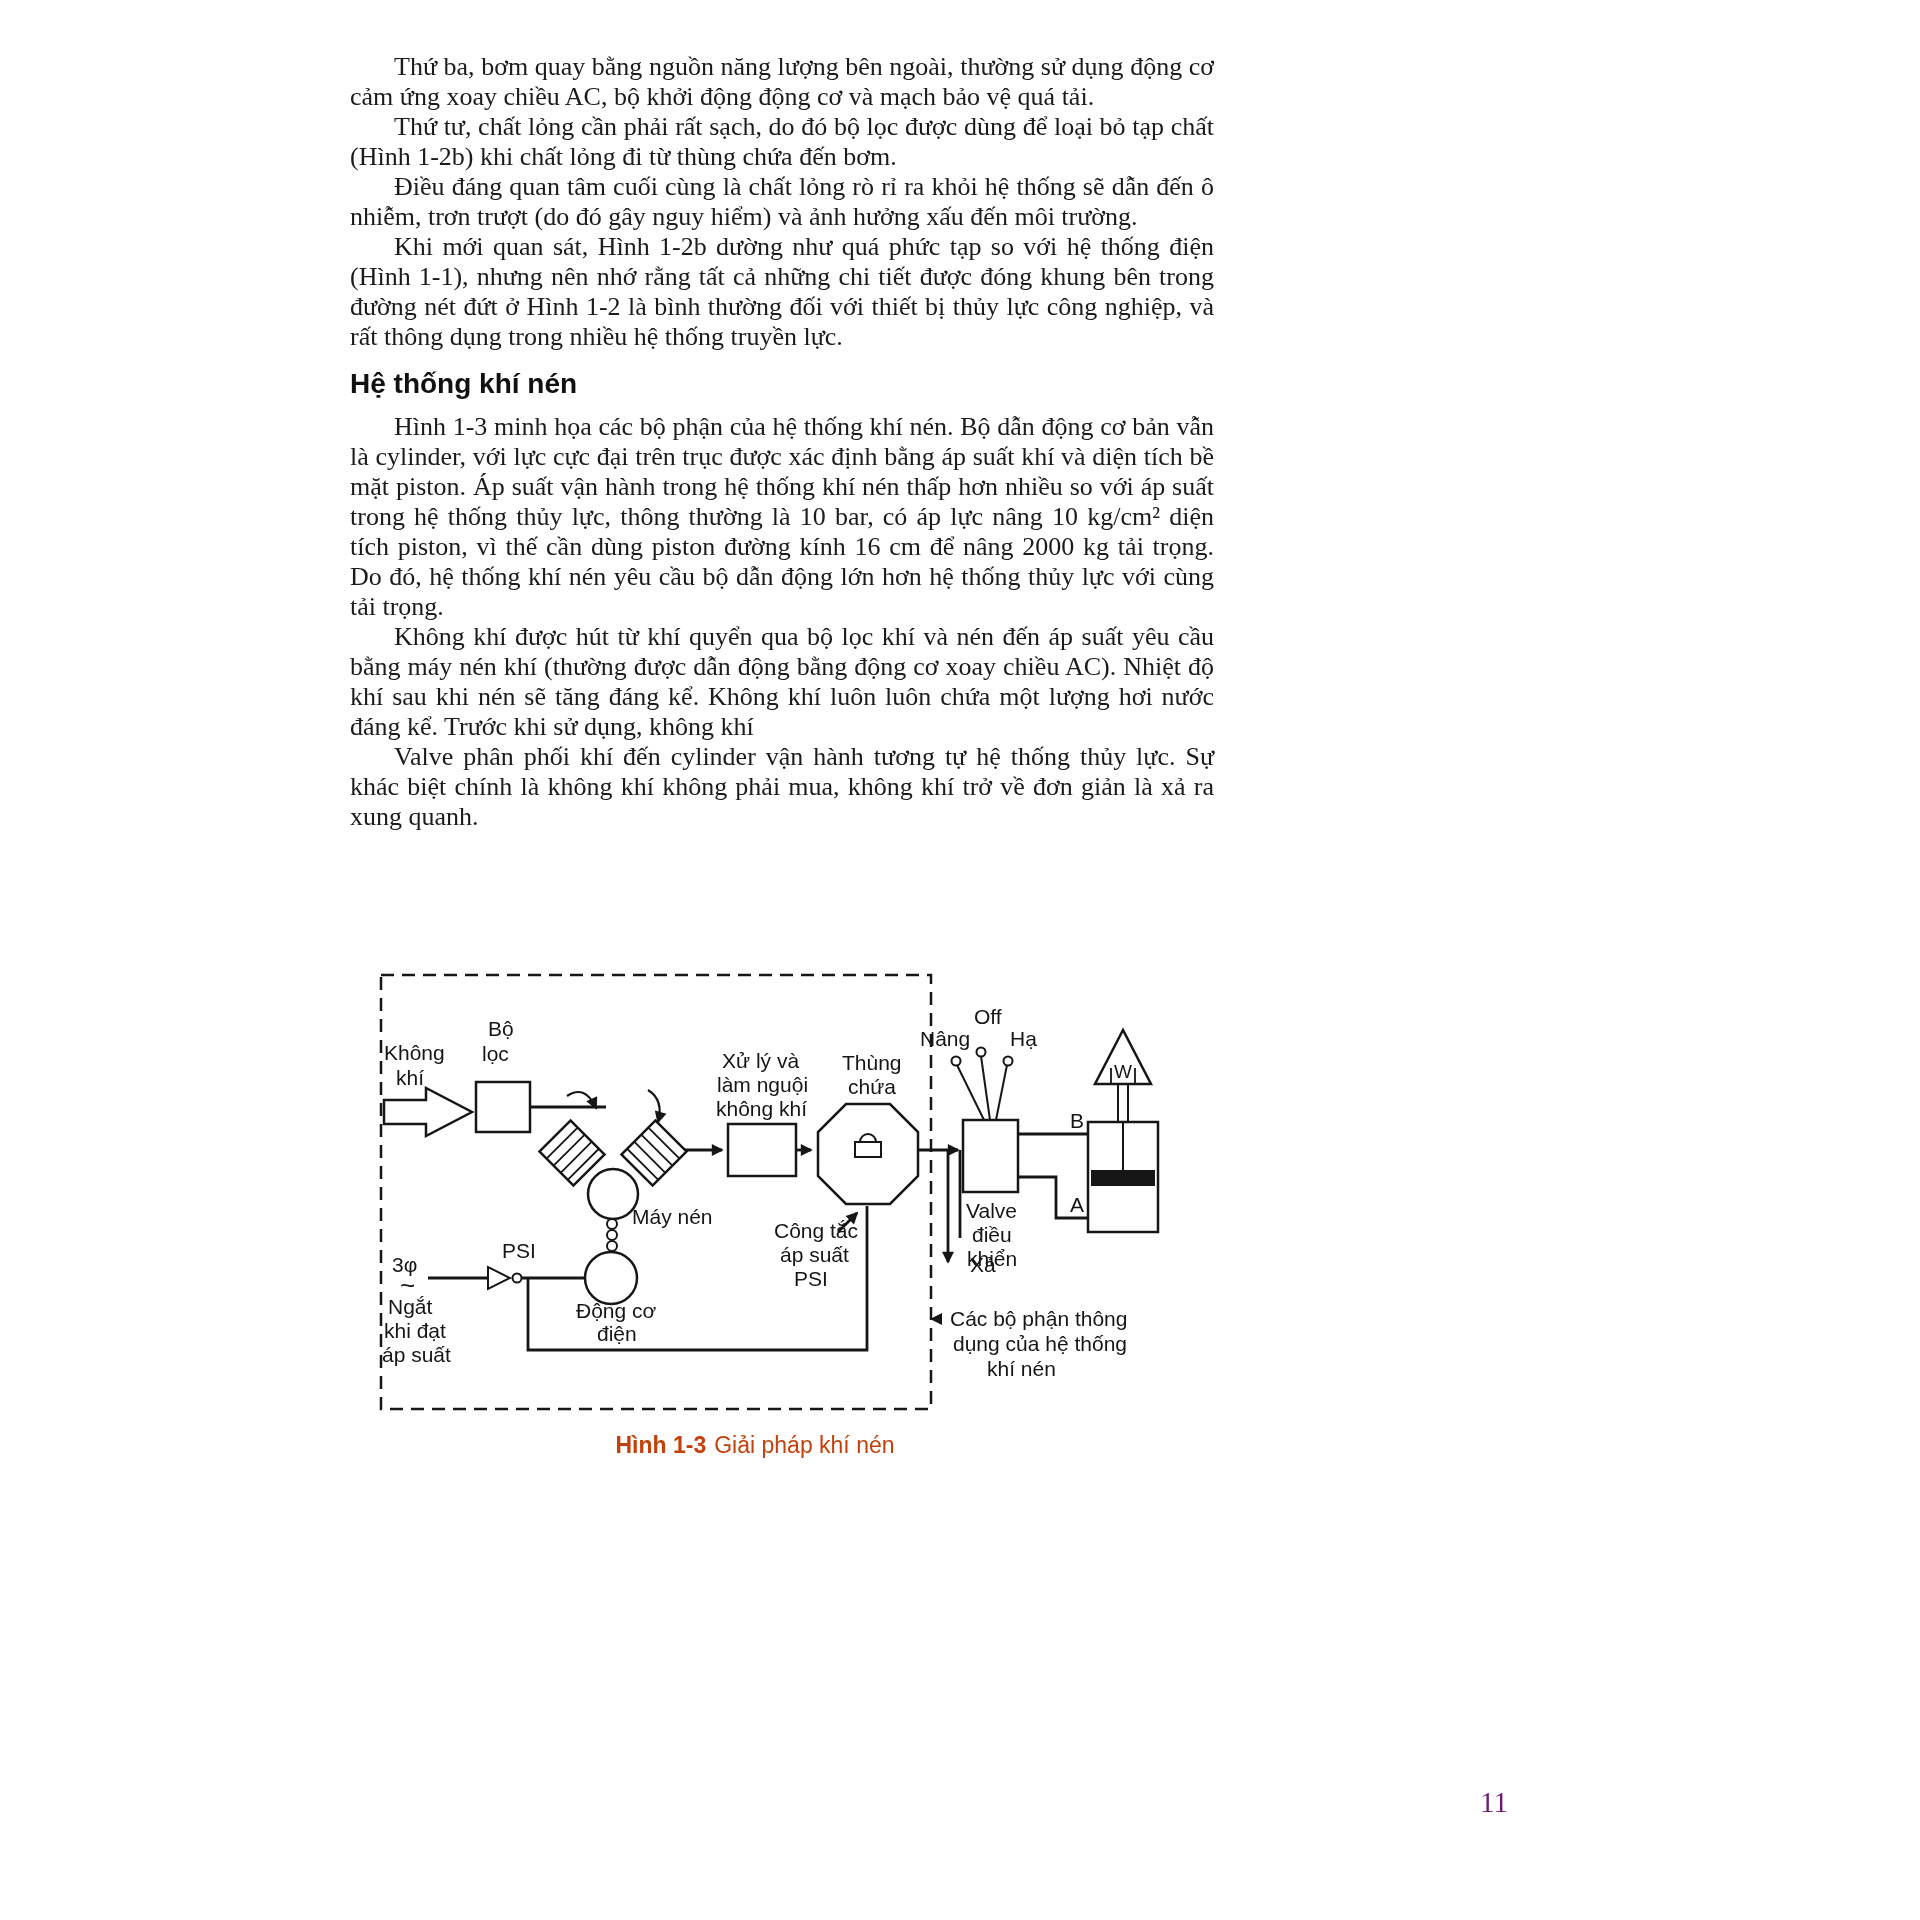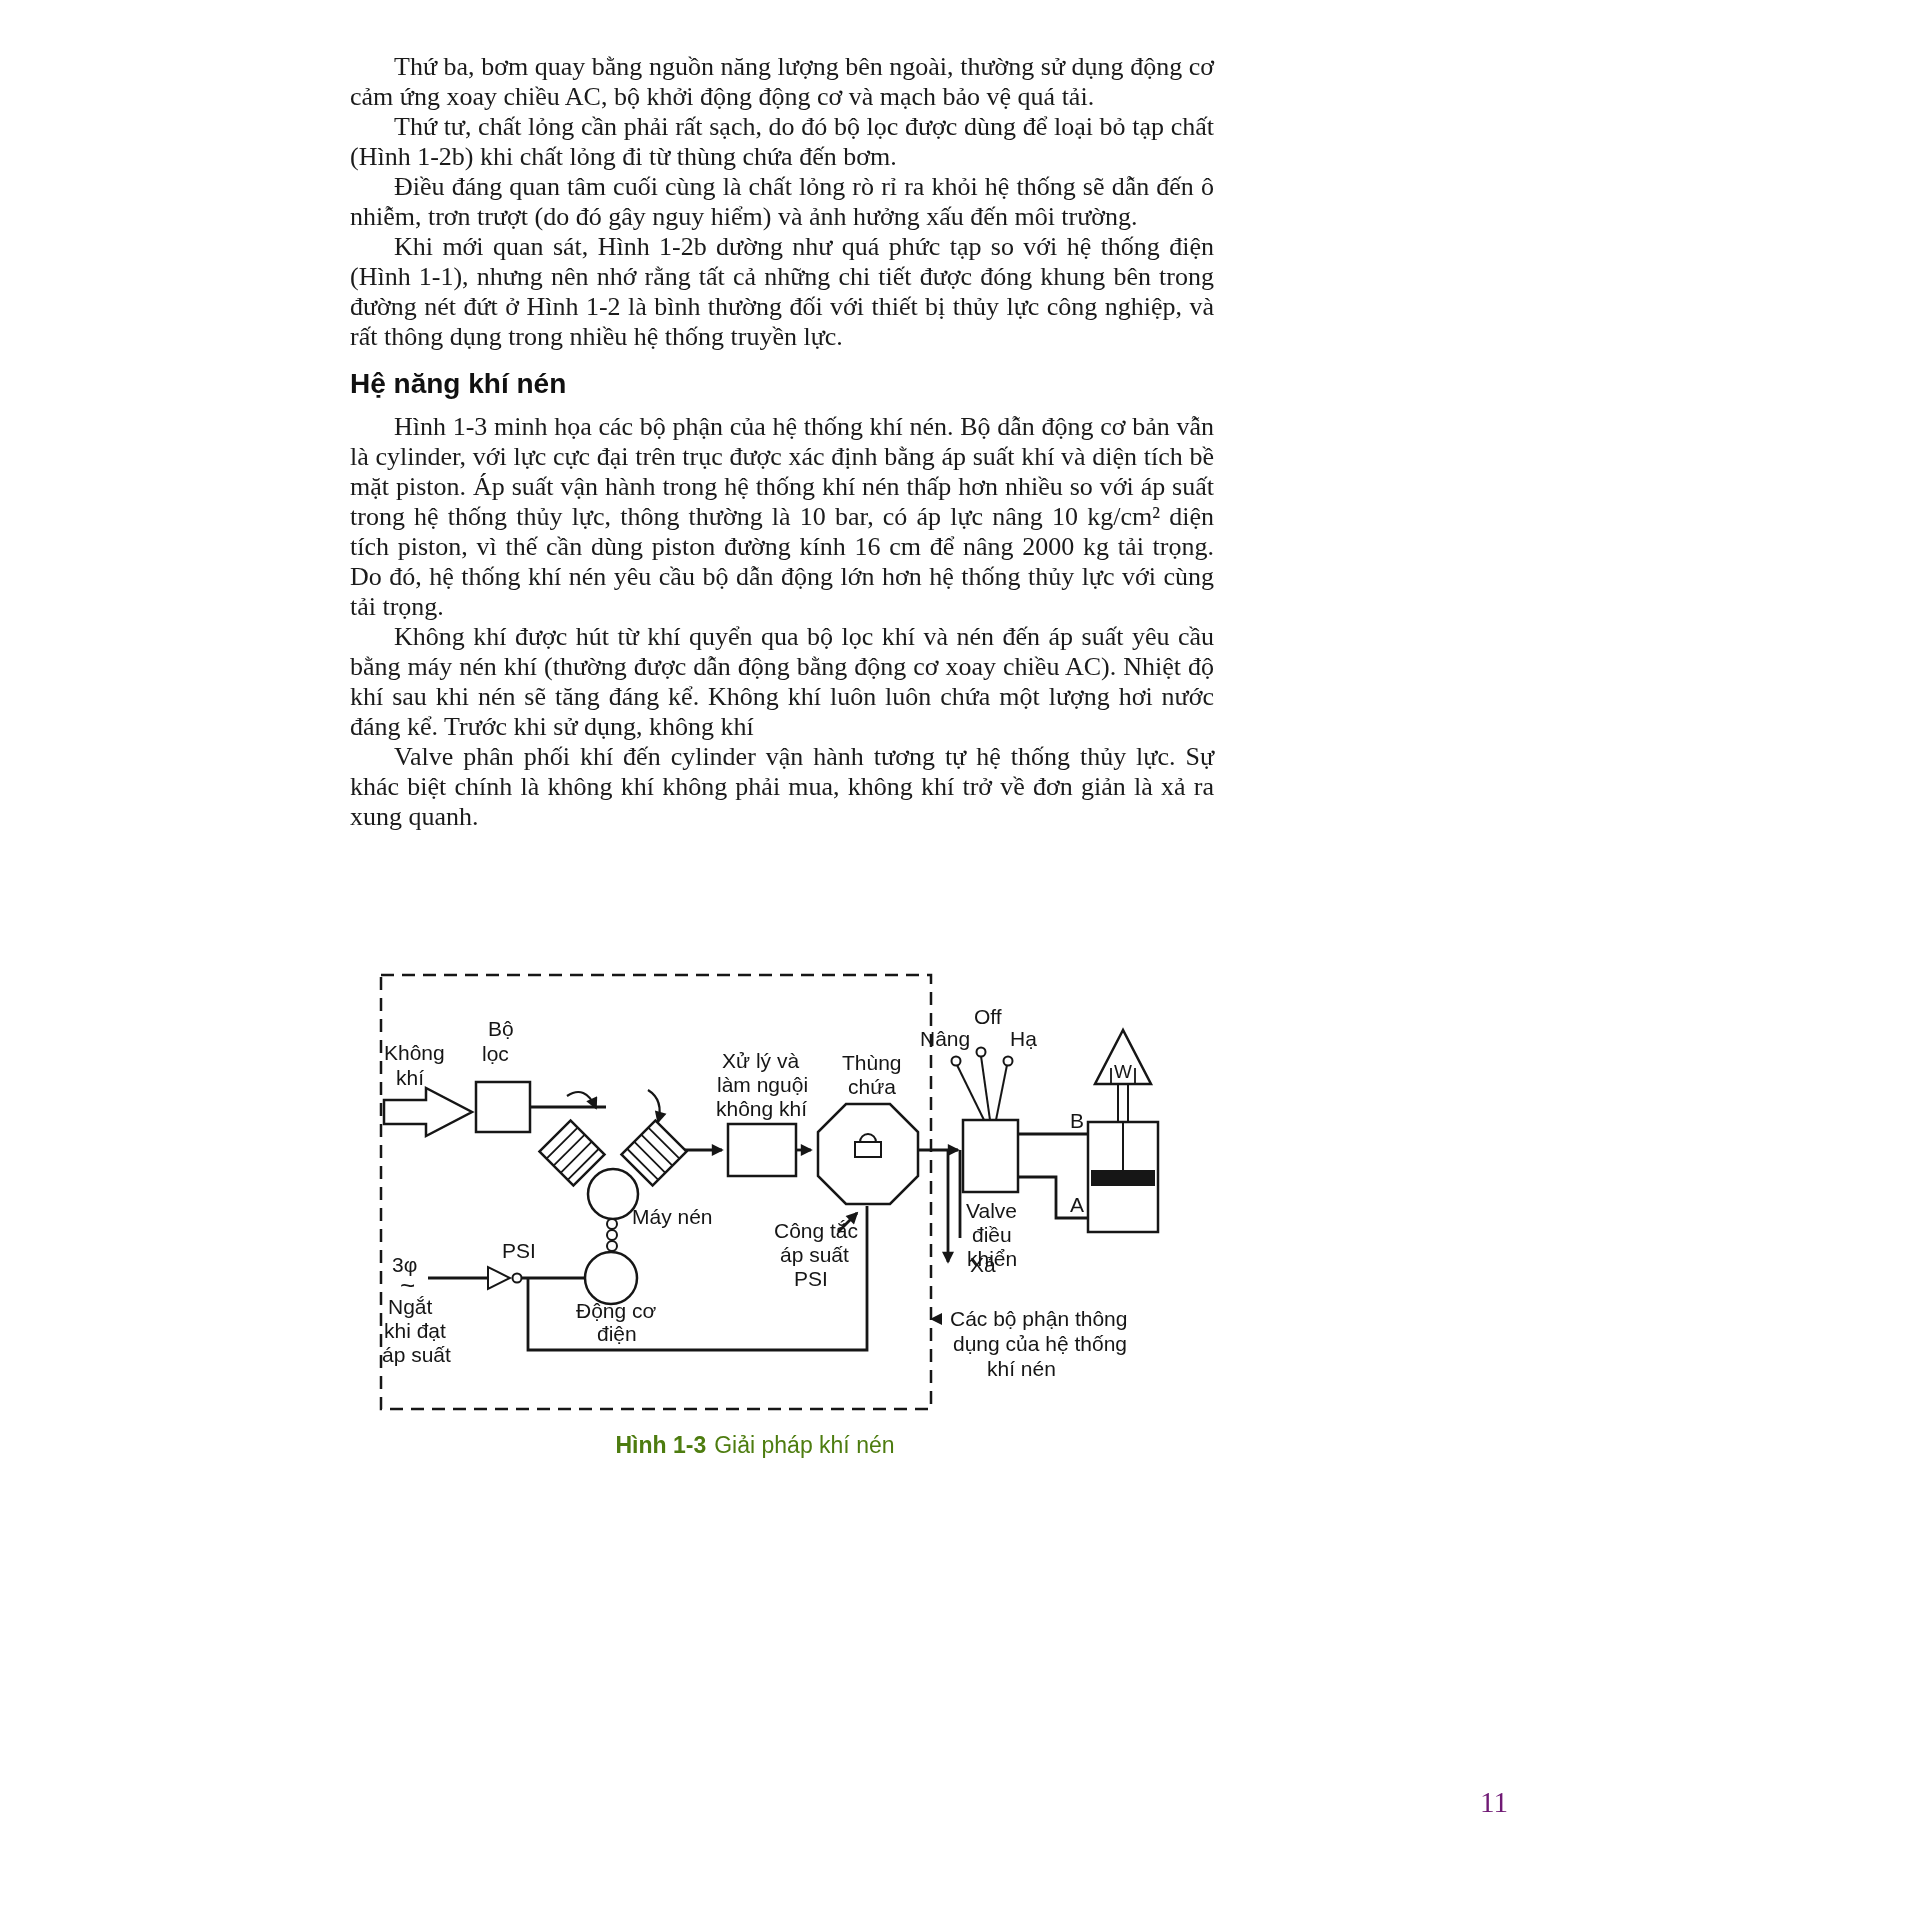--- a/index.html
+++ b/index.html
@@ -13,21 +13,21 @@
     font-size:26px; line-height:30px; text-align:justify; text-indent:44px;
     color:#1b1b1b;
   }
   .section-heading {
     font-family:"Liberation Sans", sans-serif; font-weight:bold;
     font-size:28px; margin:16px 0 12px 0; color:#111;
   }
   .figure { position:absolute; left:370px; top:972px; width:880px; height:440px; }
   .caption {
     position:absolute; left:372px; top:1432px; width:766px; text-align:center;
-    font-family:"Liberation Sans", sans-serif; font-size:23px; color:#4d7c0f;
+    font-family:"Liberation Sans", sans-serif; font-size:23px; color:#c2410c;
   }
   .caption .cap-bold { font-weight:bold; }
   .caption .cap-rest { margin-left:8px; }
   .page-number { position:absolute; left:1480px; top:1786px; font-size:29px; color:#701a75; }
 
   svg text { font-family:"Liberation Sans", sans-serif; font-size:21px; fill:#161616; }
   svg text.big { font-size:26px; }
   .ln  { stroke:#161616; stroke-width:2.5; }
   .ln2 { stroke:#161616; stroke-width:2; }
   .fin { stroke:#161616; stroke-width:1.8; fill:none; }
@@ -37,21 +37,21 @@
 </head>
 <body>
 
 <div class="sheet">
 
   <div class="text-col">
     <p class="para">Thứ ba, bơm quay bằng nguồn năng lượng bên ngoài, thường sử dụng động cơ cảm ứng xoay chiều AC, bộ khởi động động cơ và mạch bảo vệ quá tải.</p>
     <p class="para">Thứ tư, chất lỏng cần phải rất sạch, do đó bộ lọc được dùng để loại bỏ tạp chất (Hình 1-2b) khi chất lỏng đi từ thùng chứa đến bơm.</p>
     <p class="para">Điều đáng quan tâm cuối cùng là chất lỏng rò rỉ ra khỏi hệ thống sẽ dẫn đến ô nhiễm, trơn trượt (do đó gây nguy hiểm) và ảnh hưởng xấu đến môi trường.</p>
     <p class="para">Khi mới quan sát, Hình 1-2b dường như quá phức tạp so với hệ thống điện (Hình 1-1), nhưng nên nhớ rằng tất cả những chi tiết được đóng khung bên trong đường nét đứt ở Hình 1-2 là bình thường đối với thiết bị thủy lực công nghiệp, và rất thông dụng trong nhiều hệ thống truyền lực.</p>
-    <h2 class="section-heading">Hệ năng khí nén</h2>
+    <h2 class="section-heading">Hệ thống khí nén</h2>
     <p class="para">Hình 1-3 minh họa các bộ phận của hệ thống khí nén. Bộ dẫn động cơ bản vẫn là cylinder, với lực cực đại trên trục được xác định bằng áp suất khí và diện tích bề mặt piston. Áp suất vận hành trong hệ thống khí nén thấp hơn nhiều so với áp suất trong hệ thống thủy lực, thông thường là 10 bar, có áp lực nâng 10 kg/cm² diện tích piston, vì thế cần dùng piston đường kính 16 cm để nâng 2000 kg tải trọng. Do đó, hệ thống khí nén yêu cầu bộ dẫn động lớn hơn hệ thống thủy lực với cùng tải trọng.</p>
     <p class="para">Không khí được hút từ khí quyển qua bộ lọc khí và nén đến áp suất yêu cầu bằng máy nén khí (thường được dẫn động bằng động cơ xoay chiều AC). Nhiệt độ khí sau khi nén sẽ tăng đáng kể. Không khí luôn luôn chứa một lượng hơi nước đáng kể. Trước khi sử dụng, không khí</p>
     <p class="para">Valve phân phối khí đến cylinder vận hành tương tự hệ thống thủy lực. Sự khác biệt chính là không khí không phải mua, không khí trở về đơn giản là xả ra xung quanh.</p>
   </div>
 
   <div class="figure">
     <svg width="880" height="440" viewBox="0 0 880 440" xmlns="http://www.w3.org/2000/svg">
       <defs>
         <marker id="arr" markerUnits="userSpaceOnUse" markerWidth="14" markerHeight="12" viewBox="0 0 10 10" refX="8.5" refY="5" orient="auto">
           <path d="M0,0 L10,5 L0,10 Z" fill="#161616"></path>

